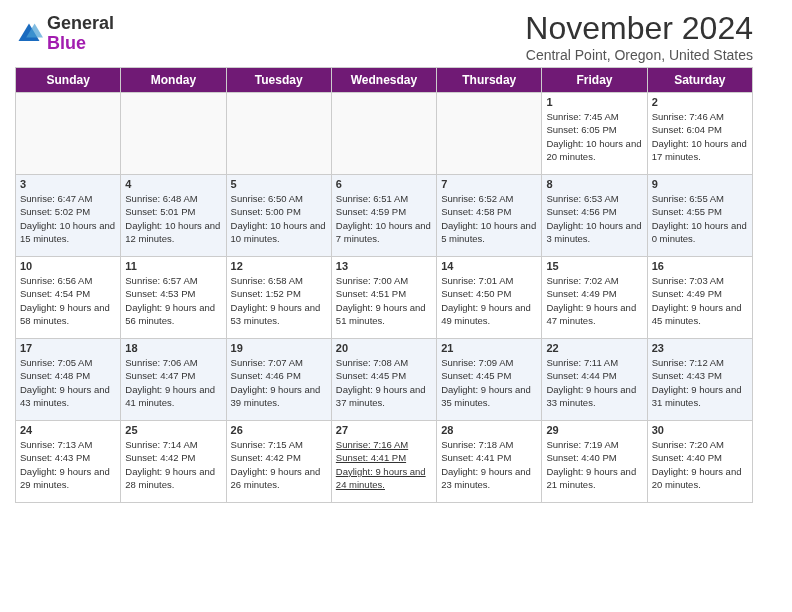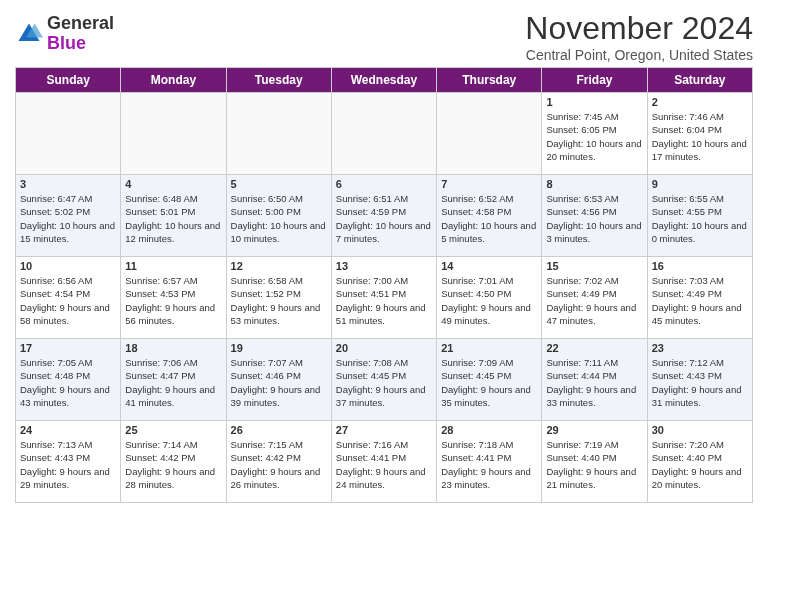--- a/index.html
+++ b/index.html
@@ -294,21 +294,21 @@
 Daylight: 9 hours and 28 minutes.</div>
           </td>
           <td>
             <span class="day-num">26</span>
             <div class="day-info" style="white-space: pre-line;">Sunrise: 7:15 AM
 Sunset: 4:42 PM
 Daylight: 9 hours and 26 minutes.</div>
           </td>
           <td>
             <span class="day-num">27</span>
-            <div class="day-info" style="white-space: pre-line;">Sunrise: 7:16 AM
+            <div class="day-info" style="white-space: pre-line; text-decoration: underline;">Sunrise: 7:16 AM
 Sunset: 4:41 PM
 Daylight: 9 hours and 24 minutes.</div>
           </td>
           <td>
             <span class="day-num">28</span>
             <div class="day-info" style="white-space: pre-line;">Sunrise: 7:18 AM
 Sunset: 4:41 PM
 Daylight: 9 hours and 23 minutes.</div>
           </td>
           <td>

